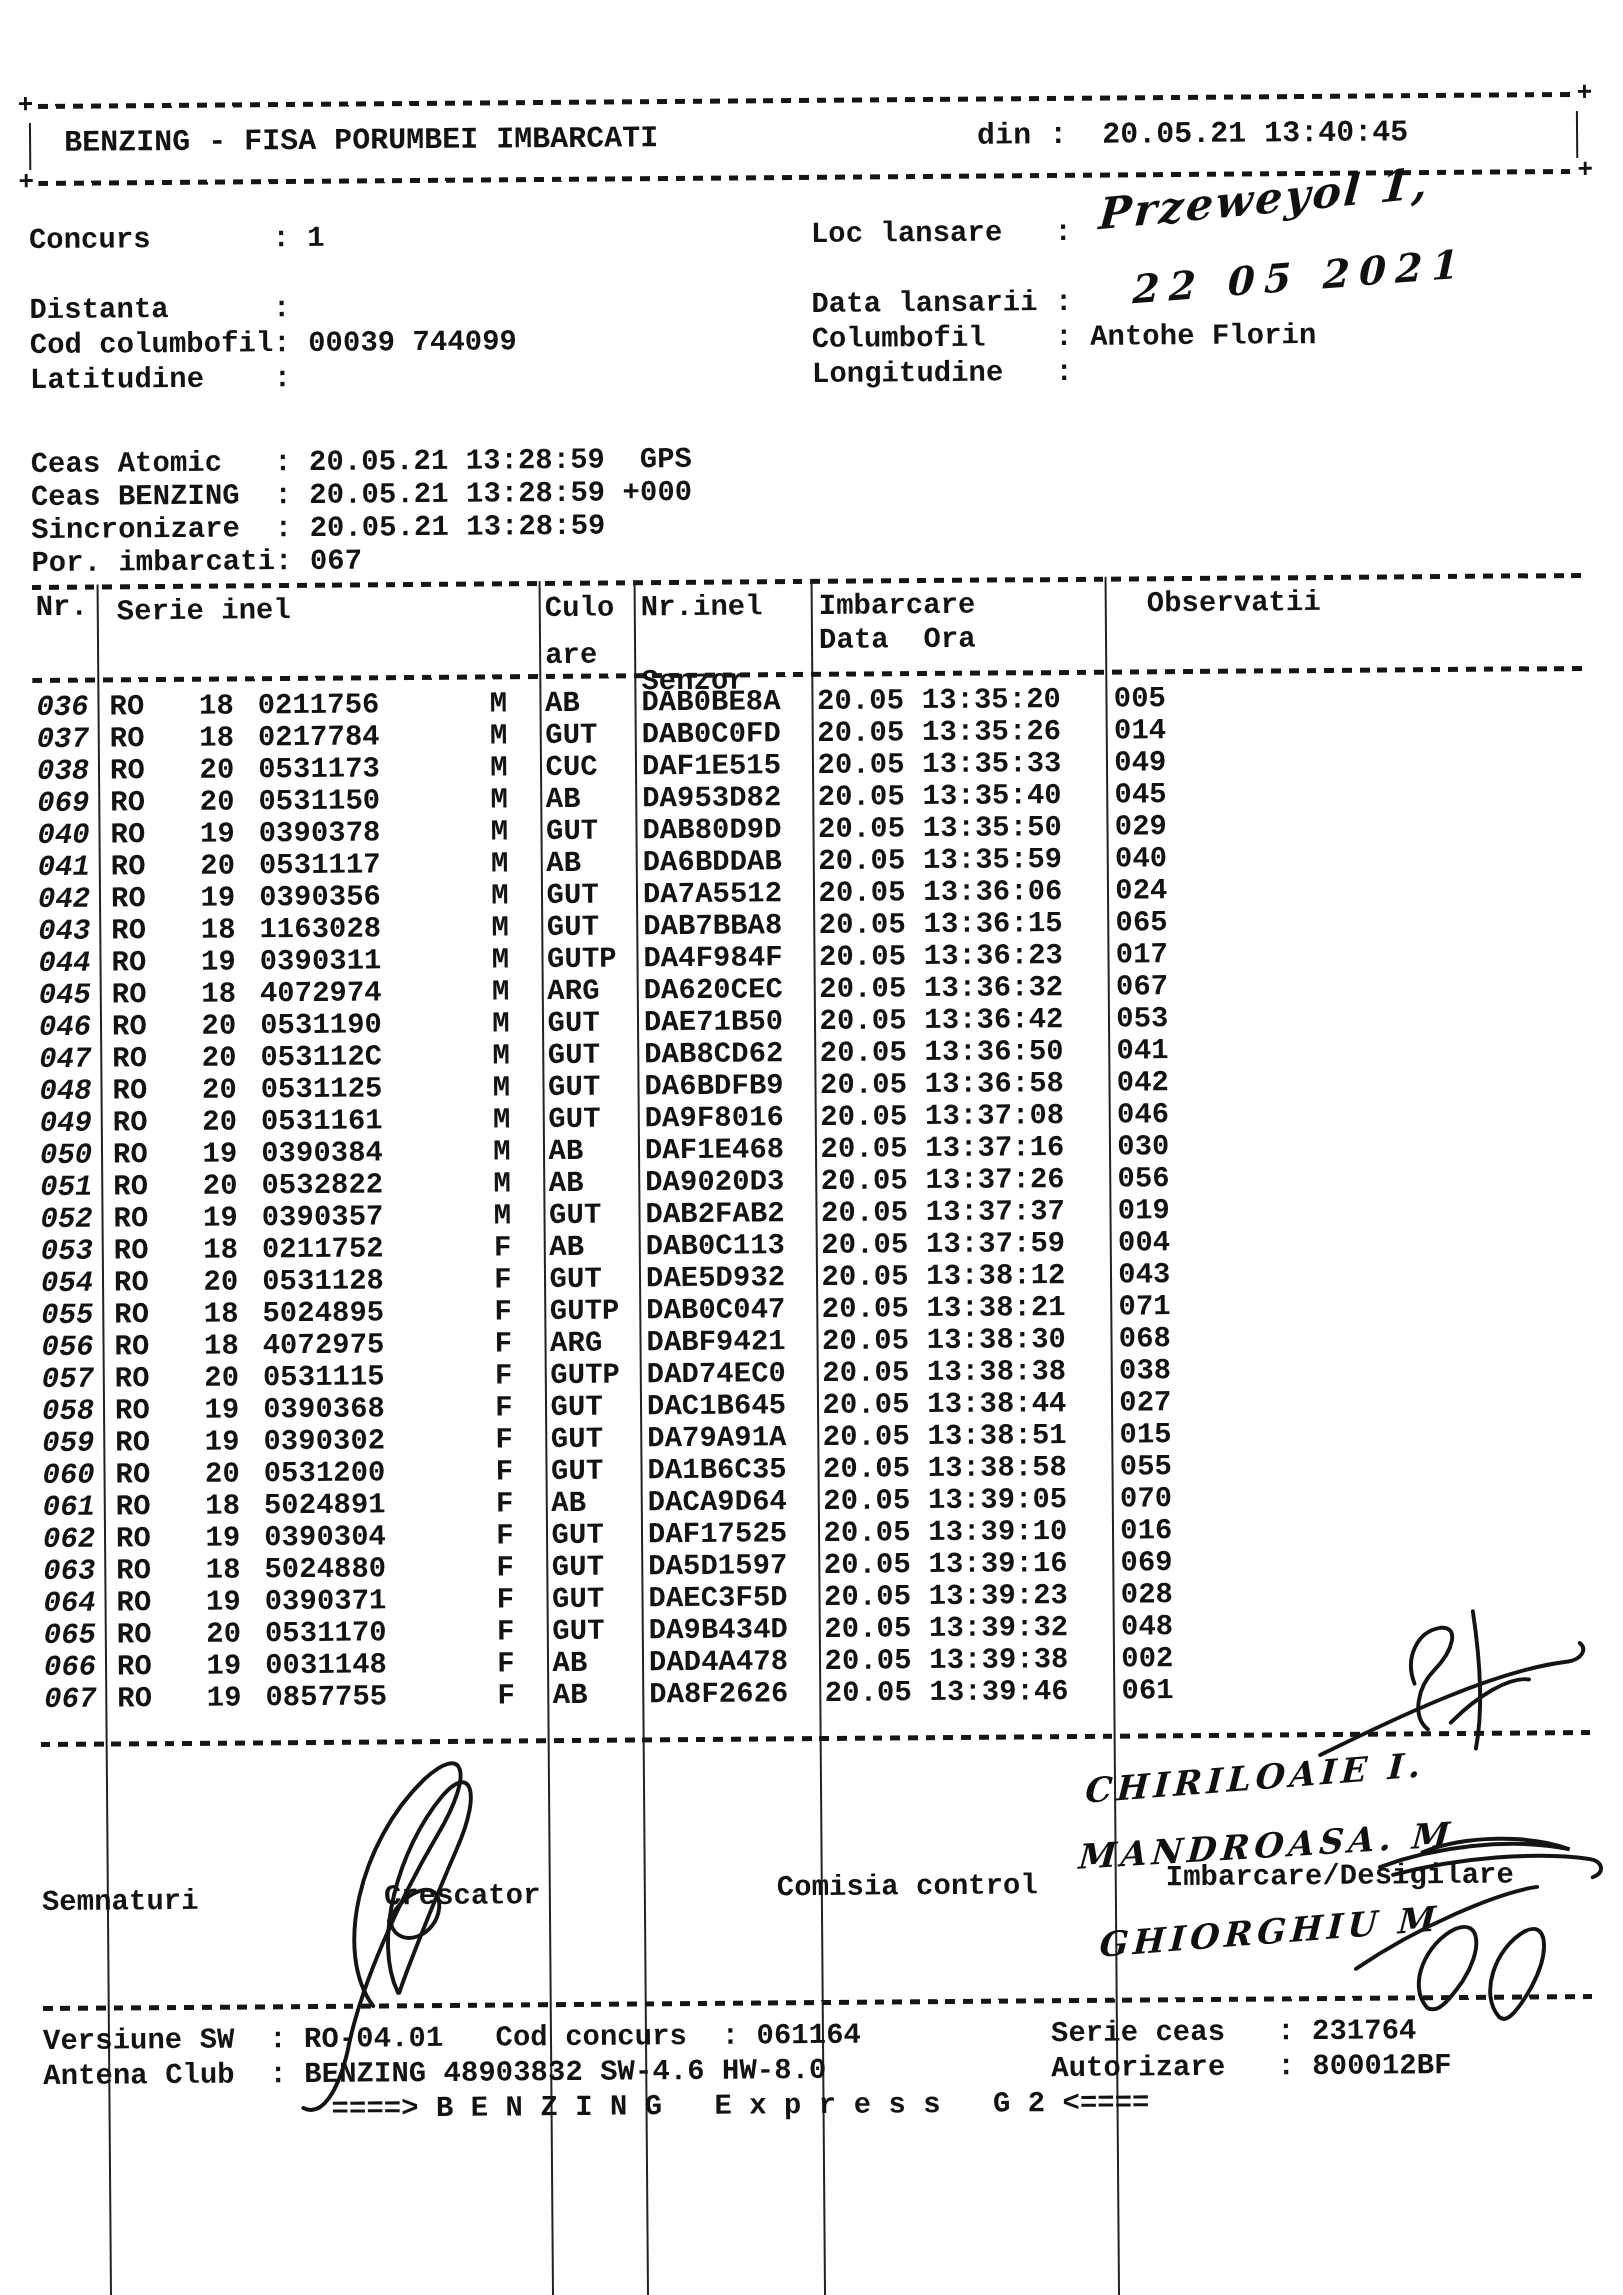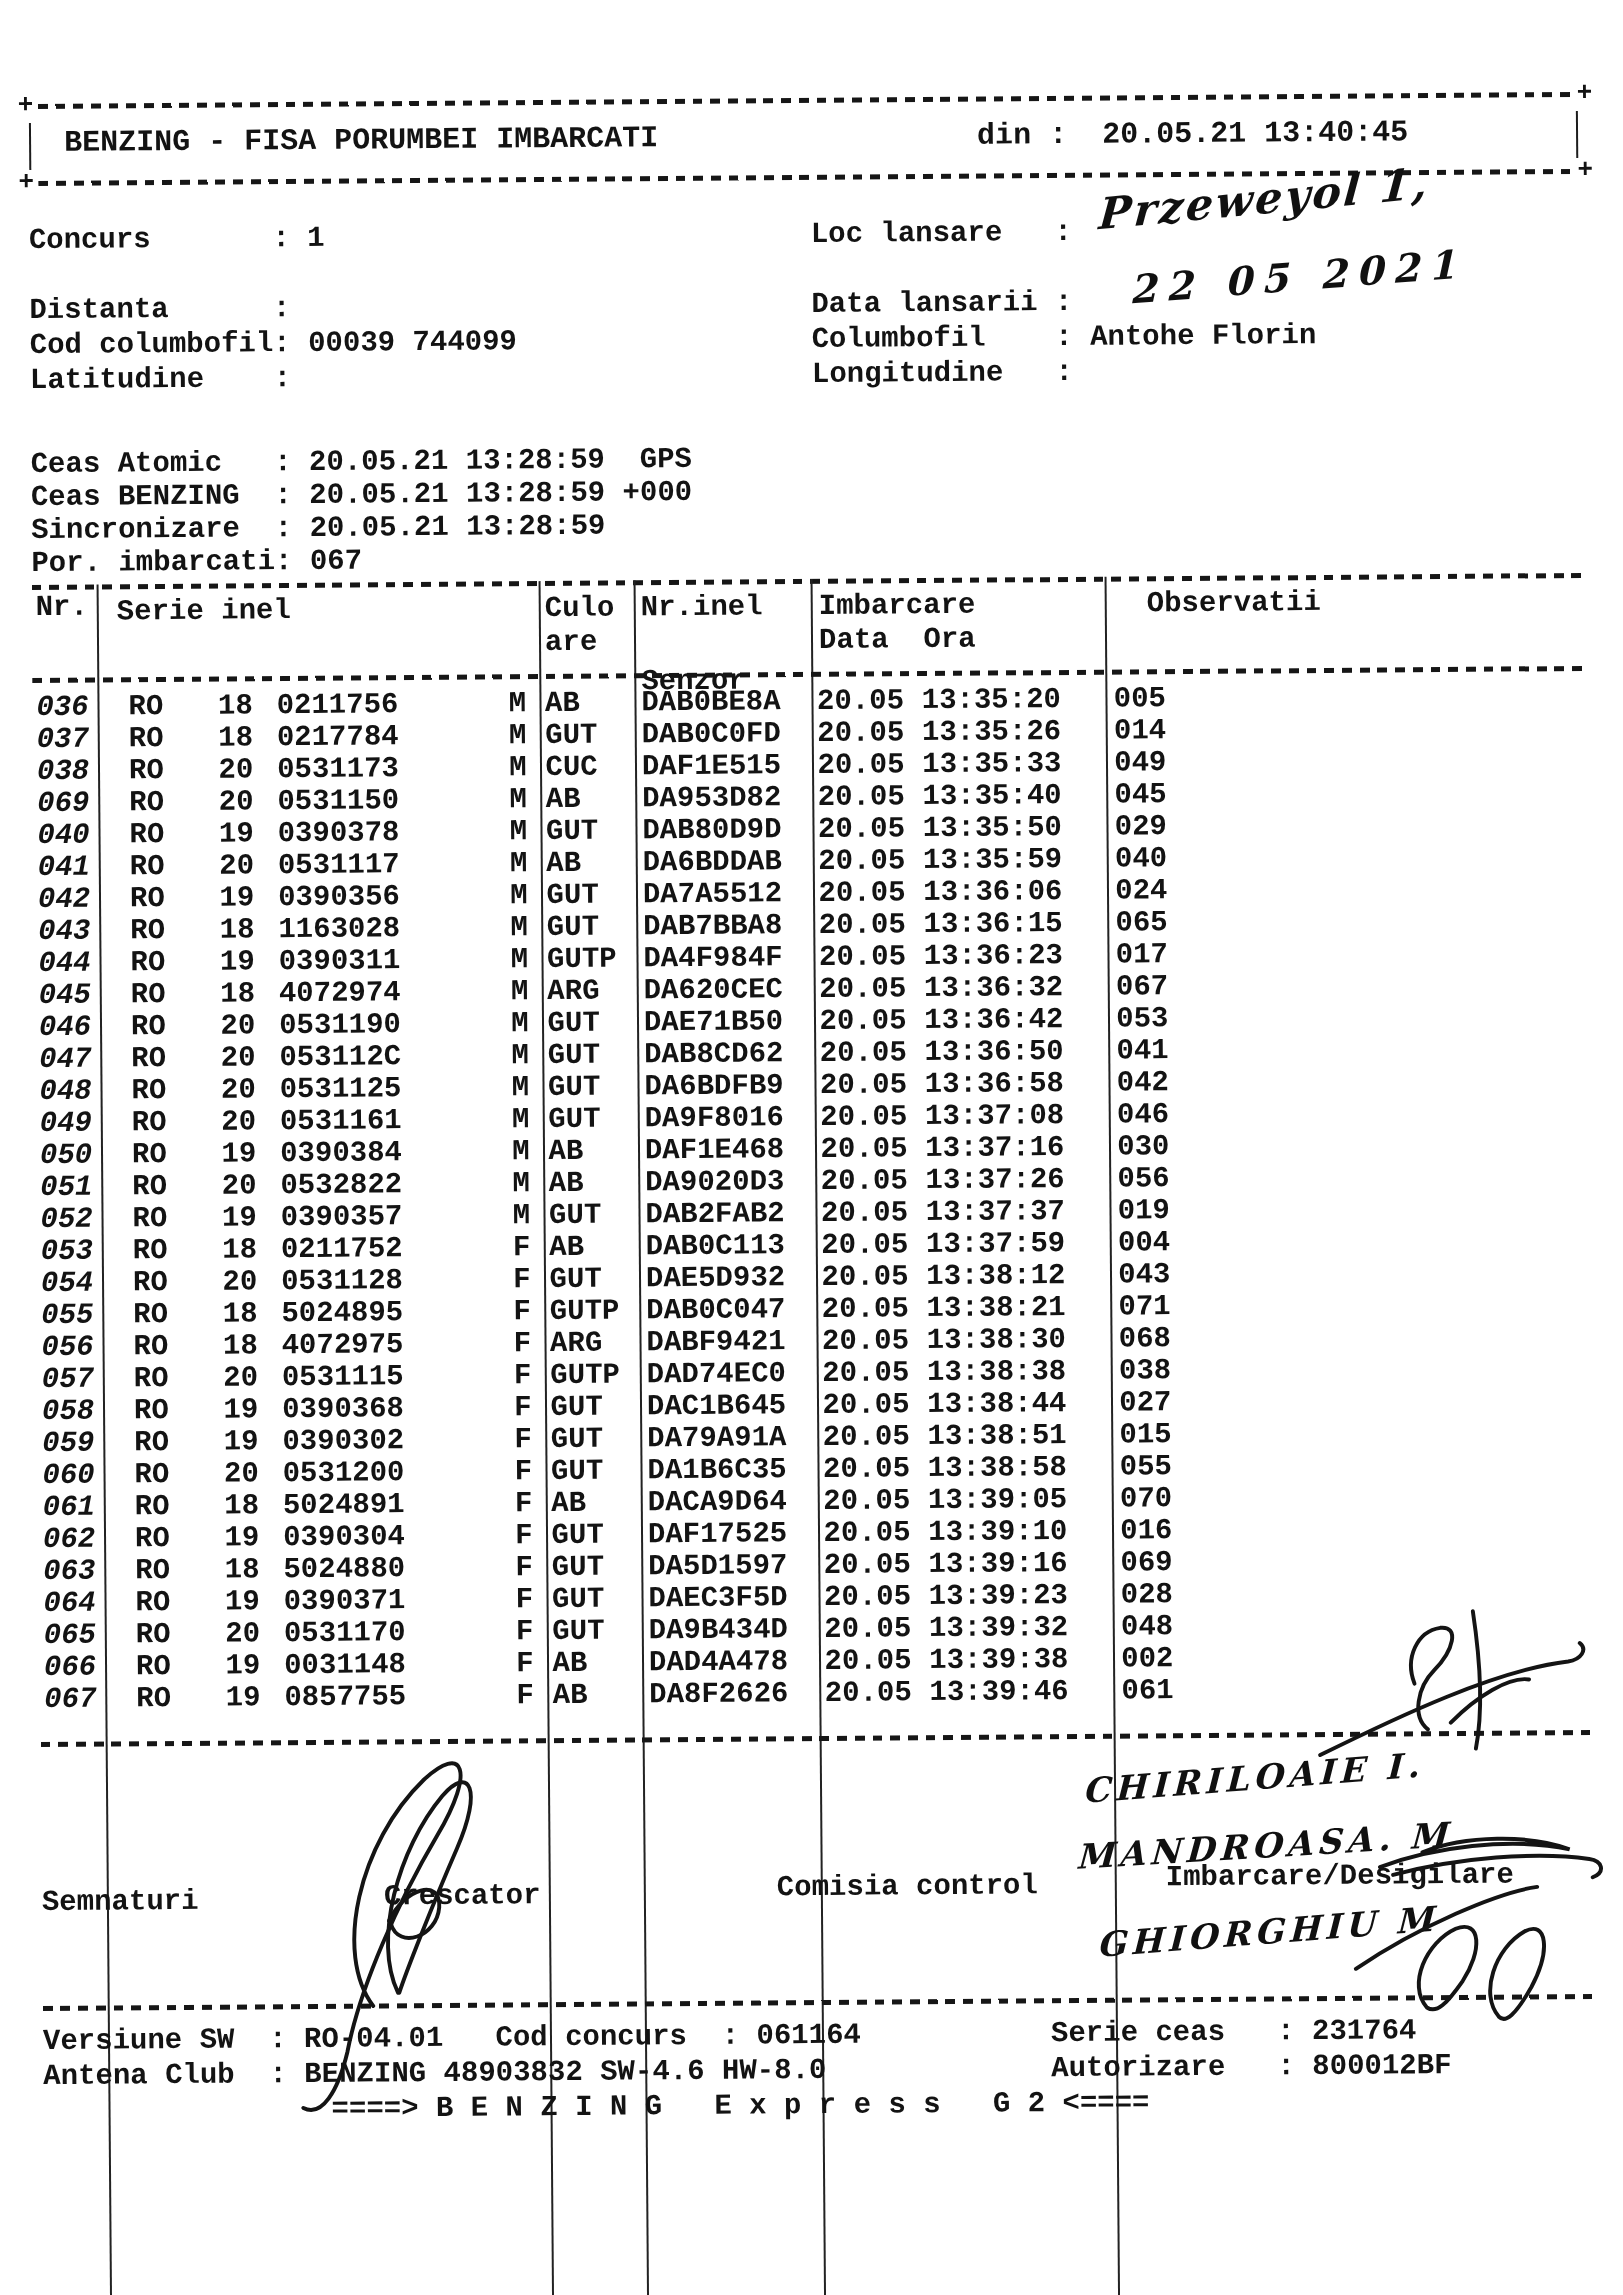--- a/index.html
+++ b/index.html
@@ -16,21 +16,21 @@
   .vbar{position:absolute;width:2px;background:#1d1d1d;}
   
   .tablewrap{position:absolute;left:36px;top:576px;width:1551px;height:1172px;}
   .vline{position:absolute;top:2.6px;height:1736px;width:2px;background:#222;}
   .trows{position:absolute;left:0;top:109px;width:1551px;}
   .trow{display:flex;height:32px;align-items:center;}
   .cell{font-family:"Liberation Mono","DejaVu Sans Mono",monospace;font-weight:700;
         font-size:29px;white-space:pre;box-sizing:border-box;flex-shrink:0;}
   .cn{width:65px;padding-left:3.9px;font-style:italic;}
   .cs{width:441px;display:flex;}
-  .cs .country{margin-left:31px;width:62px;}
+  .cs .country{margin-left:12px;width:62px;}
   .cs .year{margin-left:27.5px;width:39px;}
   .cs .ring{margin-left:19.6px;width:157px;}
   .cs .sex{margin-left:75px;}
   .cc{width:95px;padding-left:6.5px;}
   .cz{width:177px;padding-left:7.9px;}
   .ci{width:294px;padding-left:6.5px;}
   .ci .tm{margin-left:17.7px;}
   .co{padding-left:9.2px;}
   
   .hand{position:absolute;font-family:"DejaVu Serif","Liberation Serif",serif;
@@ -79,21 +79,21 @@
 
     <div class="vline" style="left:65px;"></div>
     <div class="vline" style="left:507px;"></div>
     <div class="vline" style="left:602px;"></div>
     <div class="vline" style="left:779px;"></div>
     <div class="vline" style="left:1073px;"></div>
 
     <div class="cell abs" style="left:3.9px;top:9px;">Nr.</div>
     <div class="cell abs" style="left:85px;top:14.4px;">Serie inel</div>
     <div class="cell abs" style="left:513px;top:14.4px;">Culo</div>
-    <div class="cell abs" style="left:513px;top:48px;">are</div>
+    <div class="cell abs" style="left:513px;top:61px;">are</div>
     <div class="cell abs" style="left:609px;top:14.4px;">Nr.inel</div>
     <div class="cell abs" style="left:609px;top:48px;margin-top:40px;">Senzor</div>
     <div class="cell abs" style="left:787px;top:14.4px;">Imbarcare</div>
     <div class="cell abs" style="left:787px;top:48px;">Data  Ora</div>
     <div class="cell abs" style="left:1115px;top:14.4px;">Observatii</div>
 
     <div class="dash" style="left:0;top:96px;width:1551px;"></div>
 
     <div class="trows">
           <div class="trow">

